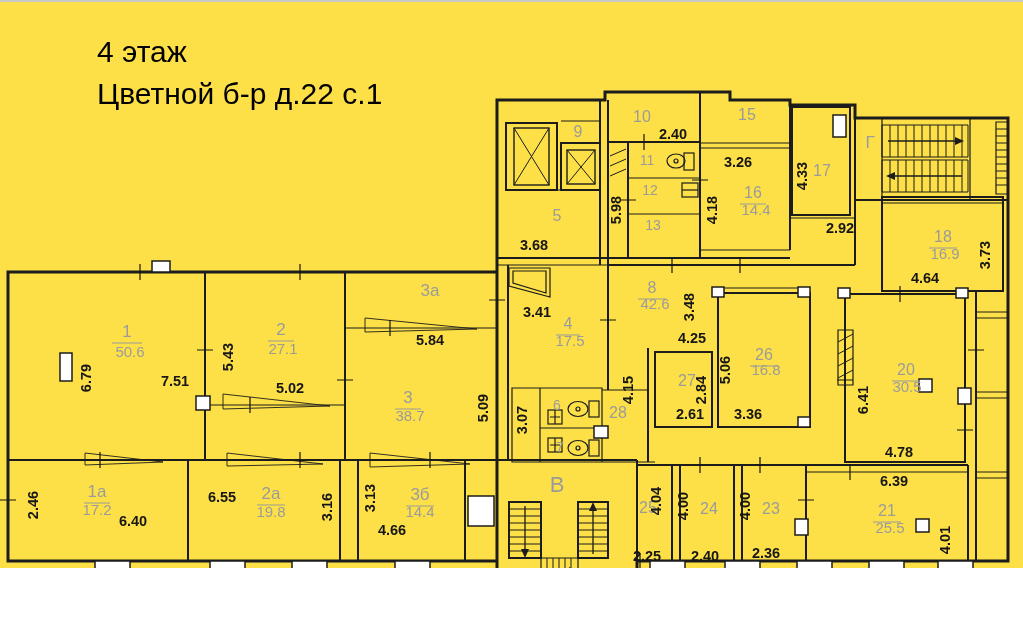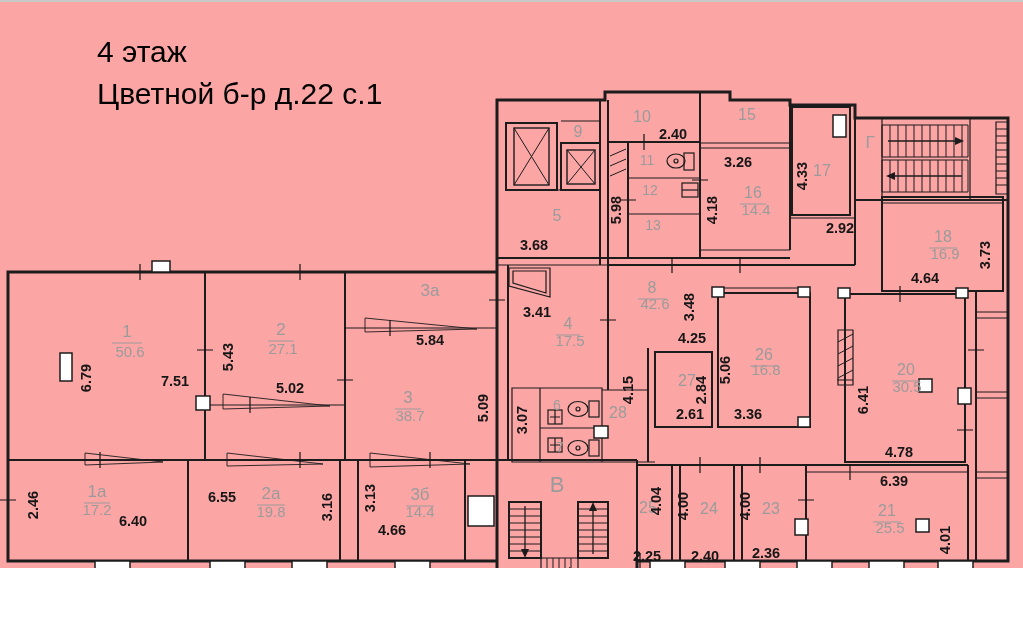--- a/index.html
+++ b/index.html
@@ -1,16 +1,16 @@
 <!DOCTYPE html>
 <html><head>
 <meta charset="utf-8">
 <style>
   html,body{margin:0;padding:0;background:#fff;}
-  .stage{position:relative;width:1023px;height:568px;background:#fca5a5;overflow:hidden;text-align:center;}
+  .stage{position:relative;width:1023px;height:568px;background:#fde047;overflow:hidden;text-align:center;}
   svg text{font-family:"Liberation Sans",sans-serif;}
   .ttl{fill:#000;font-size:30px;}
   .rn{fill:#9b9b9b;font-size:16px;text-anchor:middle;}
   .rn-s{fill:#9b9b9b;font-size:14px;text-anchor:middle;}
   .rn-b{fill:#9b9b9b;font-size:22px;text-anchor:middle;}
   .rn-g{fill:#9b9b9b;font-size:17px;text-anchor:middle;}
   .ar{fill:#9b9b9b;font-size:15px;text-anchor:middle;}
   .dm{fill:#161616;font-size:14.5px;font-weight:bold;text-anchor:middle;}
 </style>
 </head>

